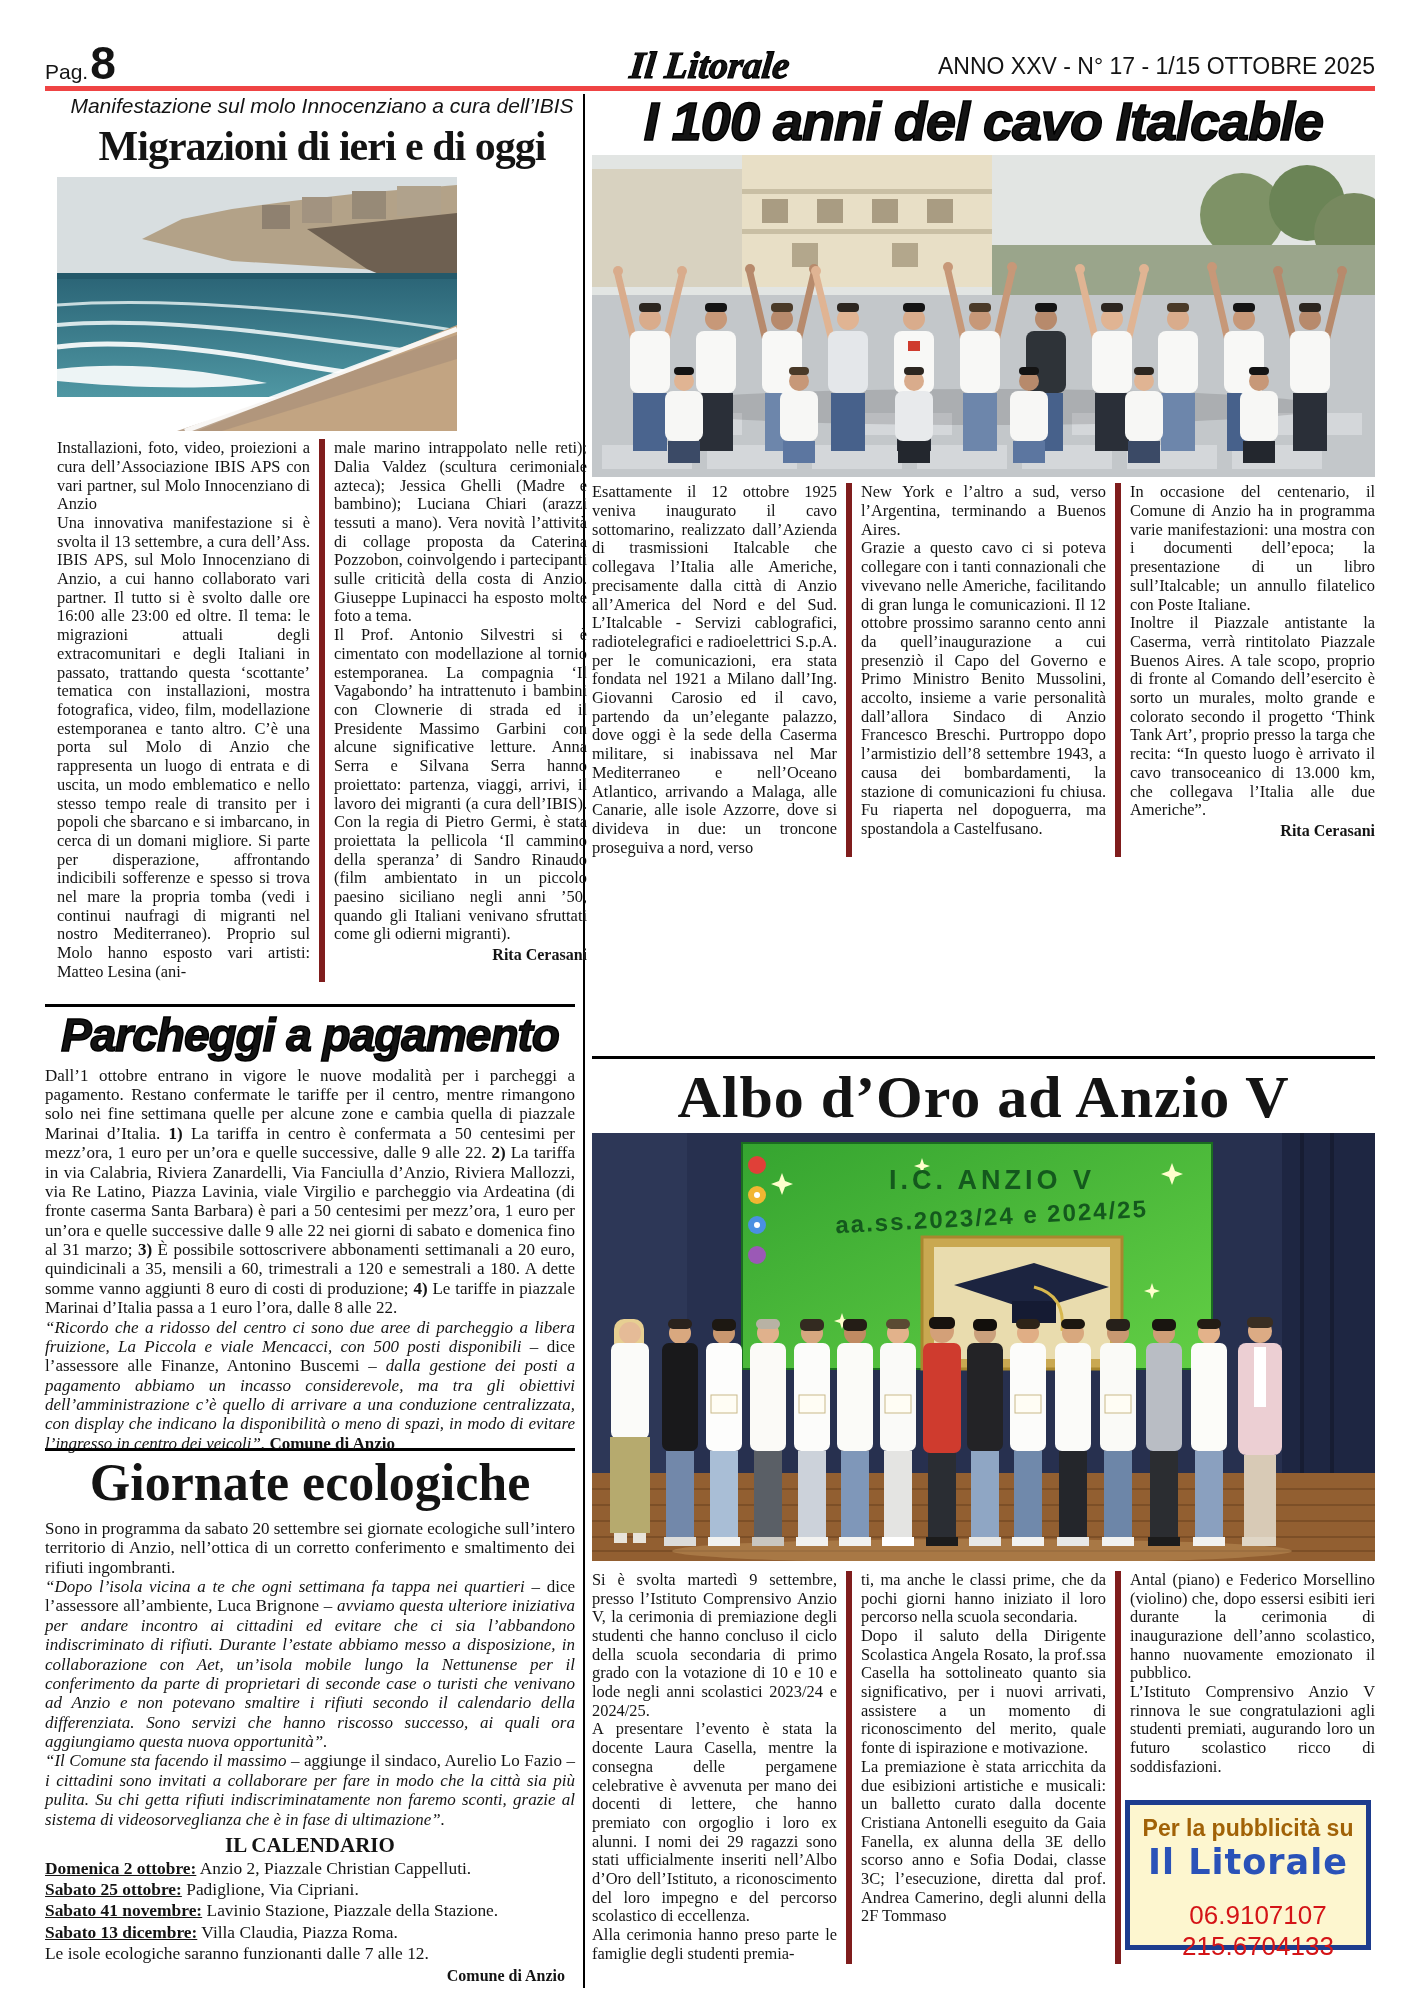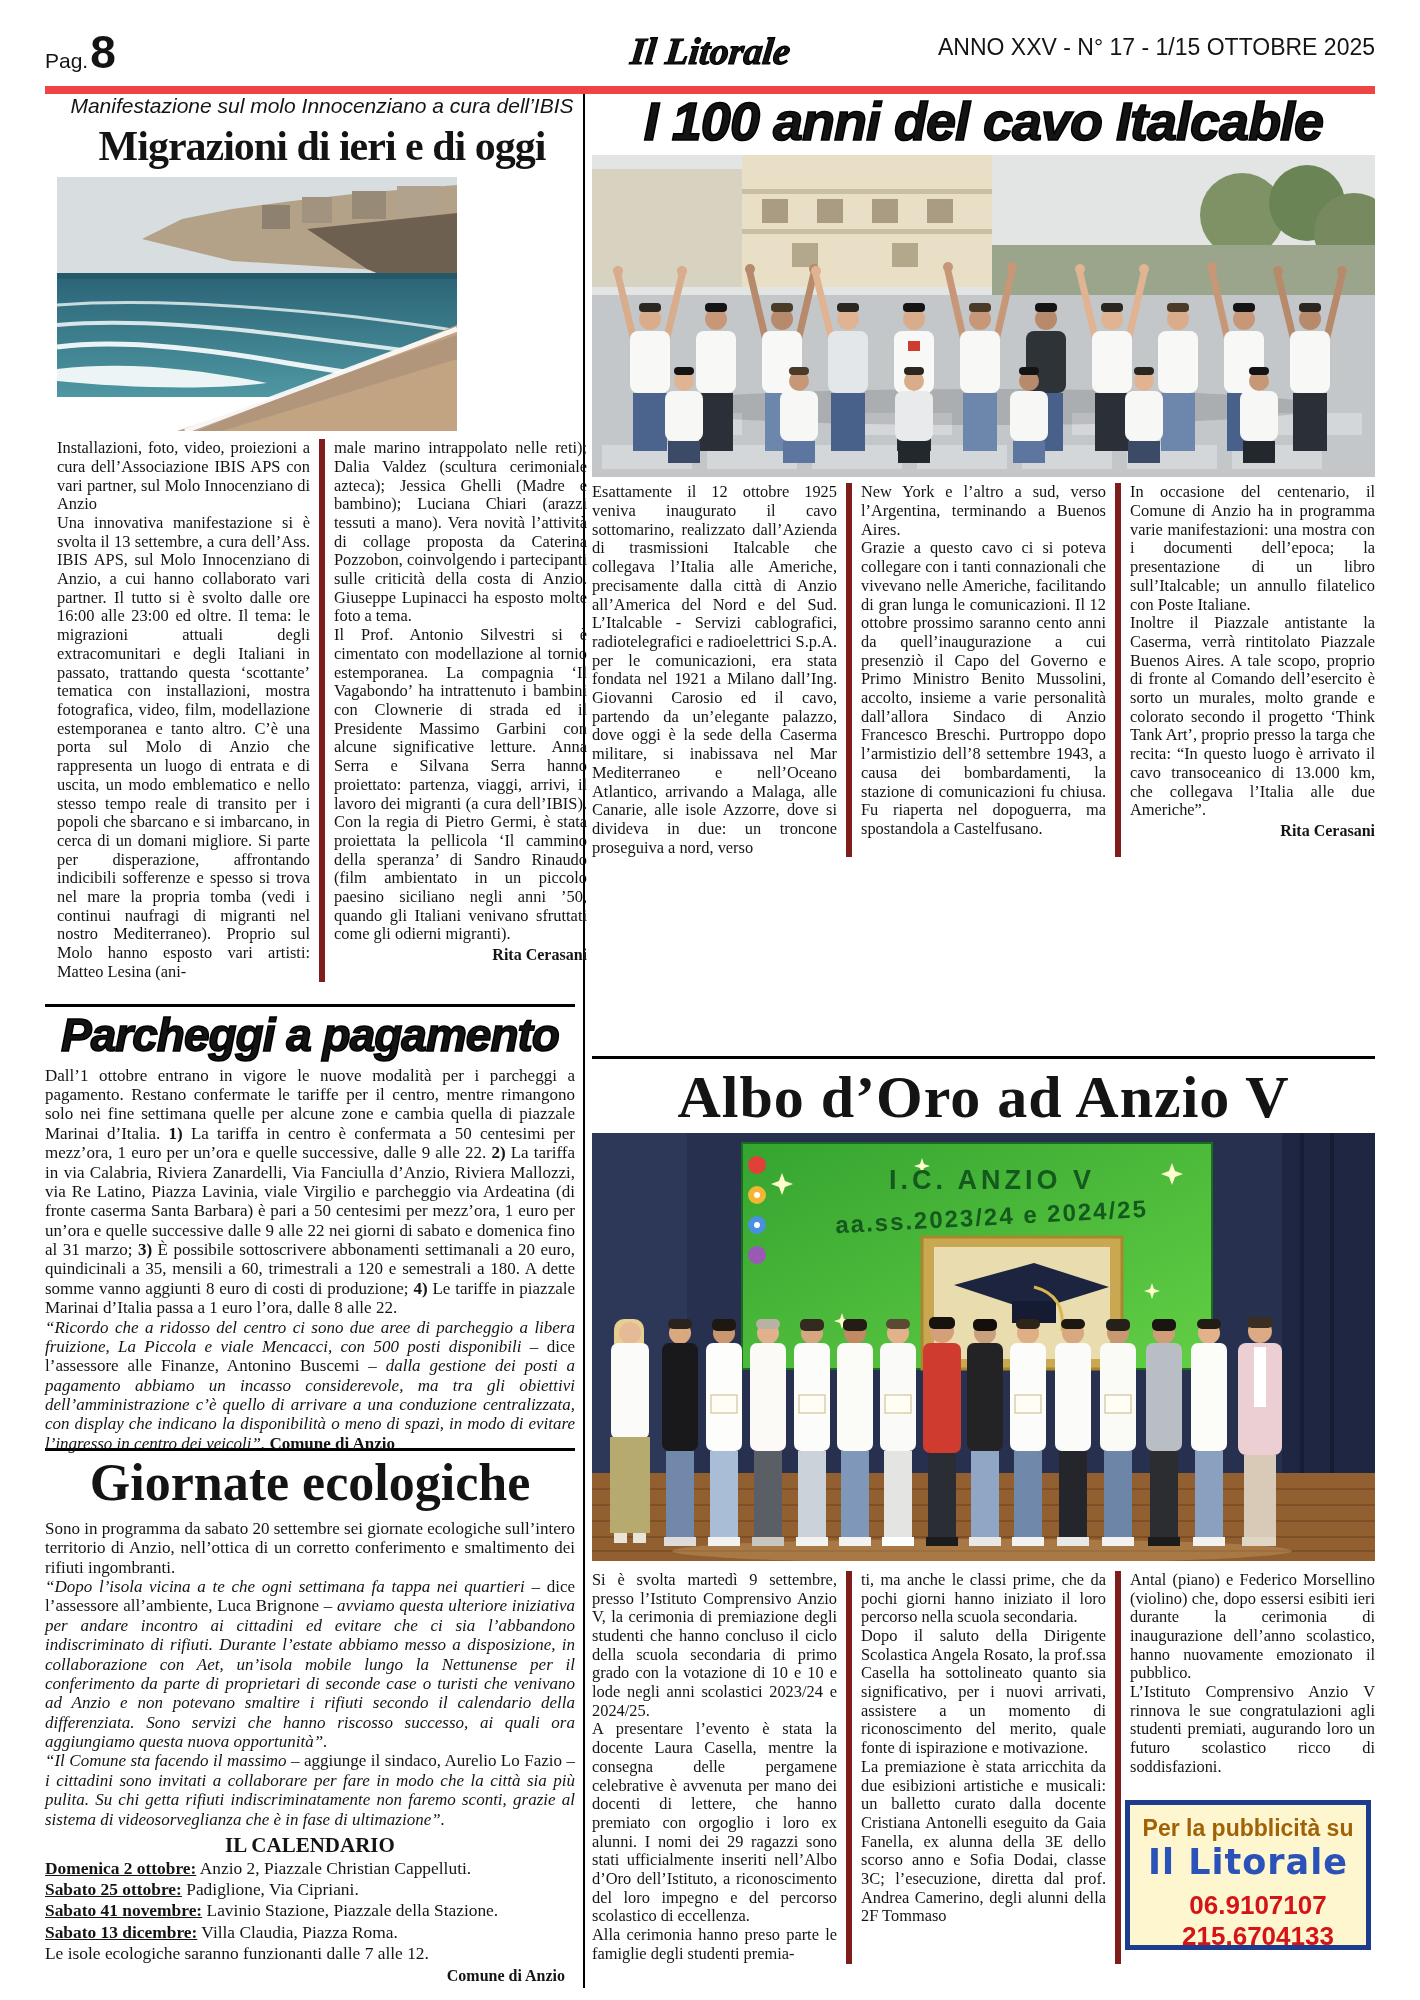--- a/index.html
+++ b/index.html
@@ -1,20 +1,20 @@
 <!DOCTYPE html>
 <html><head>
 <meta charset="utf-8">
 <style>
   html,body{margin:0;padding:0;background:#9a9a9a;}
   .page{position:relative;width:1420px;height:2000px;margin:0 auto;background:#ffffff;
         font-family:"Liberation Serif",serif;color:#141414;overflow:hidden;}
   
   .masthead-bar{position:absolute;left:45px;top:34px;width:1330px;height:52px;
-    border-bottom:8px solid #ef4444;display:flex;}
+    border-bottom:5px solid #ef4444;display:flex;align-items:flex-end;}
   .hdr-left{flex:1;display:flex;align-items:baseline;gap:2px;padding-bottom:2px;}
   .pag-label{font-family:"Liberation Sans",sans-serif;font-size:21px;}
   .pag-num{font-family:"Liberation Sans",sans-serif;font-size:46px;font-weight:bold;line-height:.8;}
   .masthead{font-family:"Liberation Serif",serif;font-style:italic;font-weight:bold;font-size:38px;
     line-height:.9;transform:skewX(-6deg);-webkit-text-stroke:1.2px #000;padding-bottom:4px;}
   .hdr-right{flex:1;text-align:right;font-family:"Liberation Sans",sans-serif;font-size:23px;padding-bottom:6px;}
   
   .hrule{position:absolute;height:3px;background:#000;}
   .vrule{position:absolute;width:2px;background:#000;}
   
@@ -39,21 +39,21 @@
   .cal-heading{text-align:center;font-weight:bold;font-size:21px;margin-top:4px;}
   .cal-row{font-size:17.4px;line-height:1.22;}
   .cal-label{font-weight:bold;text-decoration:underline;}
   .cal-note{font-size:17.4px;line-height:1.25;}
   
   .adbox{position:absolute;left:1125px;top:1800px;width:236px;height:140px;background:#fdf6cf;
     border:5px solid #1d3c8e;text-align:center;font-family:"Liberation Sans",sans-serif;}
   .ad-line1{color:#a16207;font-weight:bold;font-size:23px;margin-top:10px;}
   .ad-brand{color:#2a52b8;font-weight:bold;font-size:35px;font-family:"DejaVu Sans",sans-serif;
     letter-spacing:1px;margin-top:3px;line-height:1;}
-  .ad-phone{color:#d41417;font-weight:bold;font-size:26px;line-height:1.2;margin-top:10px;padding-left:20px;}
+  .ad-phone{color:#d41417;font-weight:normal;font-size:26px;line-height:1.2;margin-top:20px;padding-left:20px;}
 </style>
 </head>
 <body>
 
 <div class="page">
 
   <header class="masthead-bar">
     <div class="hdr-left">
       <span class="pag-label">Pag.</span>
       <span class="pag-num">8</span>

